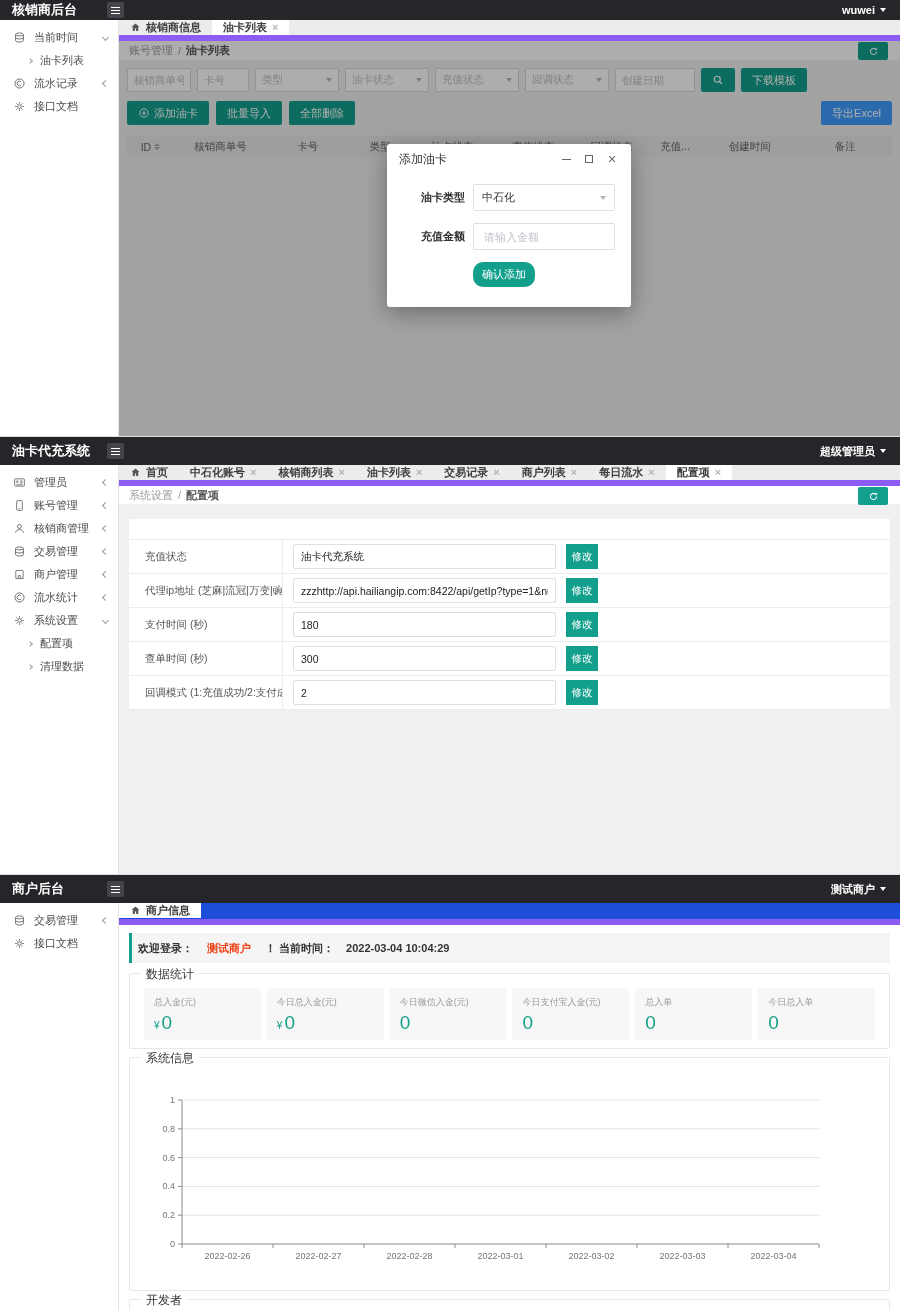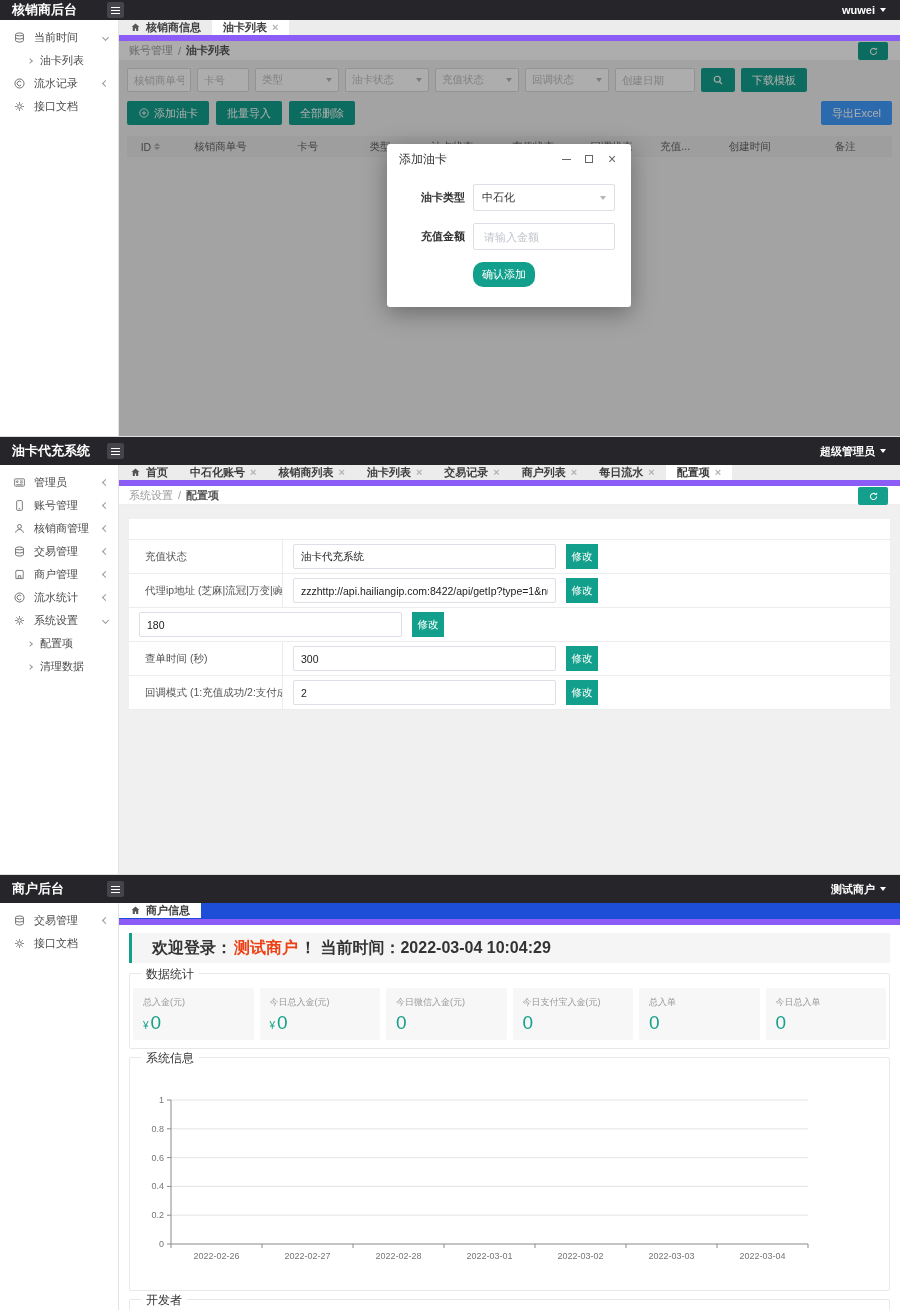--- a/index.html
+++ b/index.html
@@ -97,23 +97,23 @@
   
   .cfg-card { margin:14px 10px; background:#fff; }
   .cfg-head { height:21px; border-bottom:1px solid #ececec; }
   .cfg-row { display:flex; align-items:center; height:34px; border-bottom:1px solid #ececec; }
   .cfg-label { flex:0 0 154px; align-self:stretch; display:flex; align-items:center; padding-left:16px; font-size:10.5px; color:#555; border-right:1px solid #ececec; white-space:nowrap; overflow:hidden; }
   .cfg-value { flex:1; display:flex; align-items:center; gap:10px; padding-left:10px; }
   .cfg-input { width:263px; height:25px; border:1px solid #dcdfe6; border-radius:2px; font-size:10.5px; color:#222; padding:0 7px; outline:none; font-family:inherit; }
   .btn-edit { width:32px; height:25px; background:#12a08c; color:#fff; font-size:10.5px; border-radius:0; display:flex; align-items:center; justify-content:center; cursor:pointer; }
 
   
-  .welcome { margin:8px 10px 0; background:#f5f5f5; border-left:3px solid #12a08c; height:30px; display:flex; align-items:center; padding-left:20px; font-size:16px; font-weight:bold; color:#333; }
+  .welcome { margin:8px 10px 0; background:#f5f5f5; border-left:3px solid #12a08c; height:30px; display:flex; align-items:center; padding-left:6px; font-size:11px; font-weight:bold; color:#333;gap:12px; }
   .welcome .u { color:#ed4014; margin:0 2px; }
-  .fieldset { margin:10px 10px 0; border:1px solid #e8e8e8; border-radius:2px; position:relative; padding:14px 3px 8px; background:#fff; }
+  .fieldset { margin:10px 10px 0; border:1px solid #e8e8e8; border-radius:2px; position:relative; padding:14px 14px 8px; background:#fff; }
   .fs-title { position:absolute; top:-8px; left:11px; background:#fff; padding:0 5px; font-size:12px; color:#333; }
   .stats { display:flex; gap:6px; }
   .stat-card { flex:1; background:#f7f7f7; border-radius:2px; padding:8px 10px 6px; height:52px; }
   .stat-label { font-size:9px; color:#999; white-space:nowrap; overflow:hidden; }
   .stat-value { margin-top:3px; font-size:19px; color:#17a18a; display:flex; align-items:baseline; gap:2px; }
   .stat-yen { font-size:10px; }
   .chart-fieldset { height:234px; margin-top:8px; }
   .dev-fieldset { margin-top:8px; height:40px; }
 </style>
 </head>
@@ -466,20 +466,21 @@
                 </div>
               </div>
               <div class="cfg-row">
                 <div class="cfg-label">代理ip地址 (芝麻|流冠|万变|豌豆|极光)</div>
                 <div class="cfg-value">
                   <input class="cfg-input" value="zzzhttp://api.hailiangip.com:8422/api/getIp?type=1&amp;num=1&amp;pid=&amp;unbindTin" style="">
                   <div class="btn-edit">修改</div>
                 </div>
               </div>
               <div class="cfg-row">
+                <div class="cfg-label">支付时间 (秒)</div>
                 <div class="cfg-value">
                   <input class="cfg-input" value="180" style="">
                   <div class="btn-edit">修改</div>
                 </div>
               </div>
               <div class="cfg-row">
                 <div class="cfg-label">查单时间 (秒)</div>
                 <div class="cfg-value">
                   <input class="cfg-input" value="300" style="">
                   <div class="btn-edit">修改</div>

